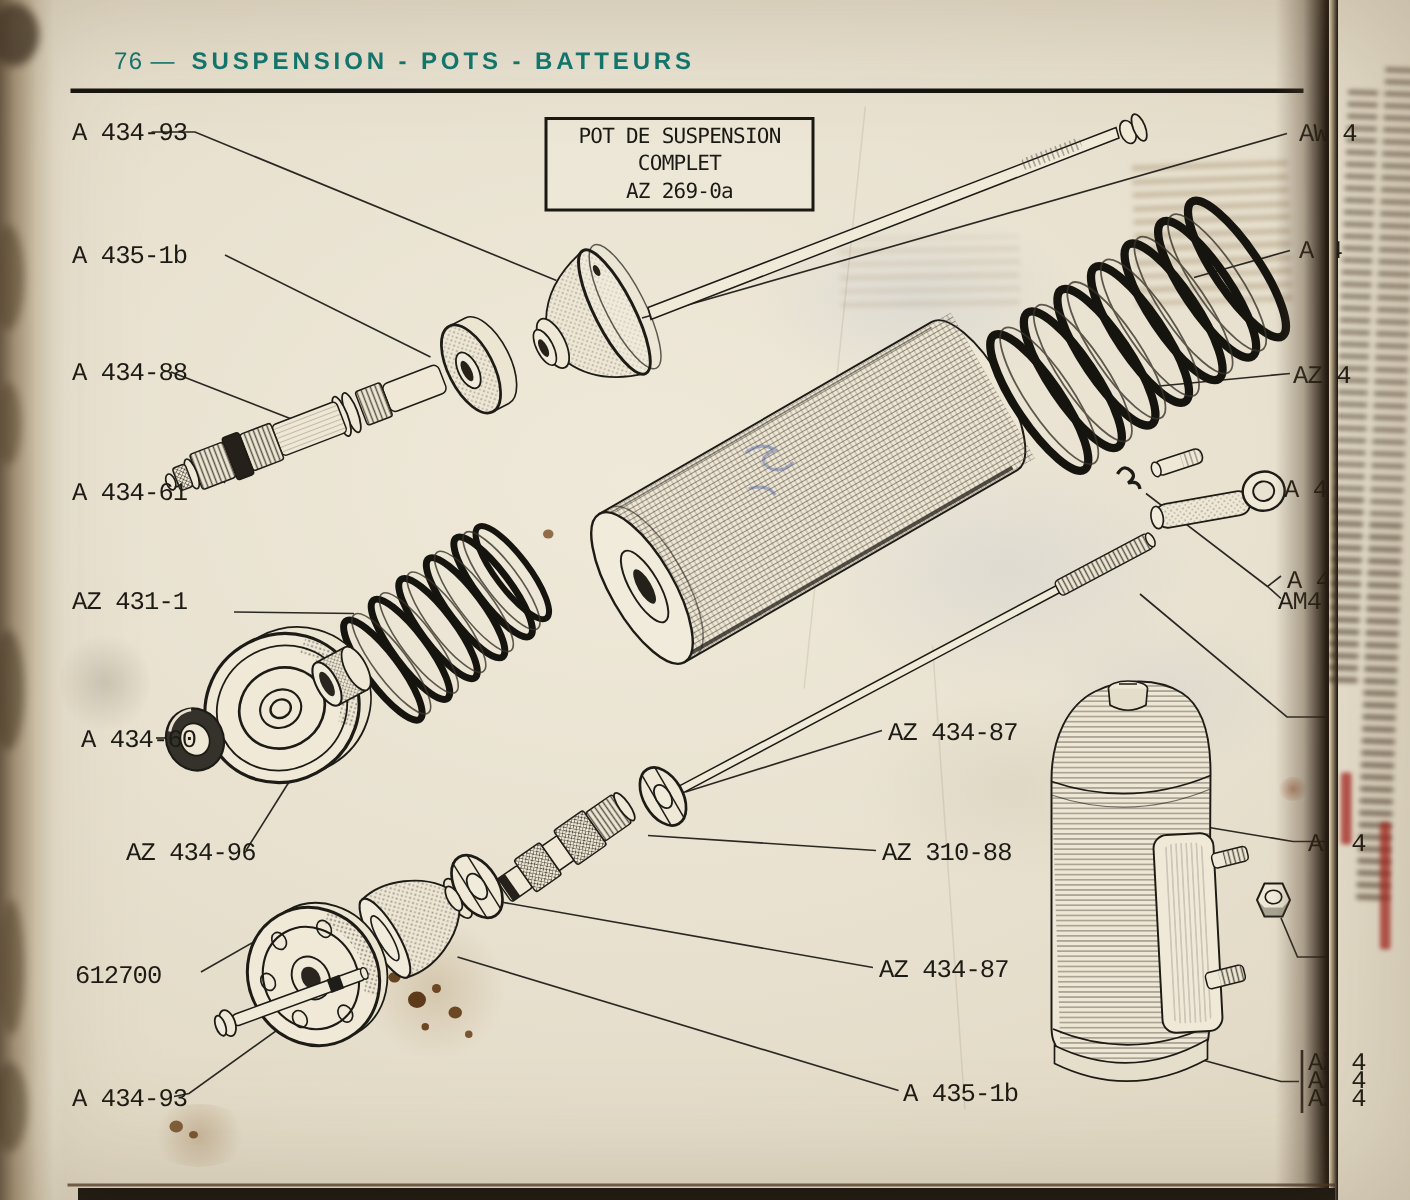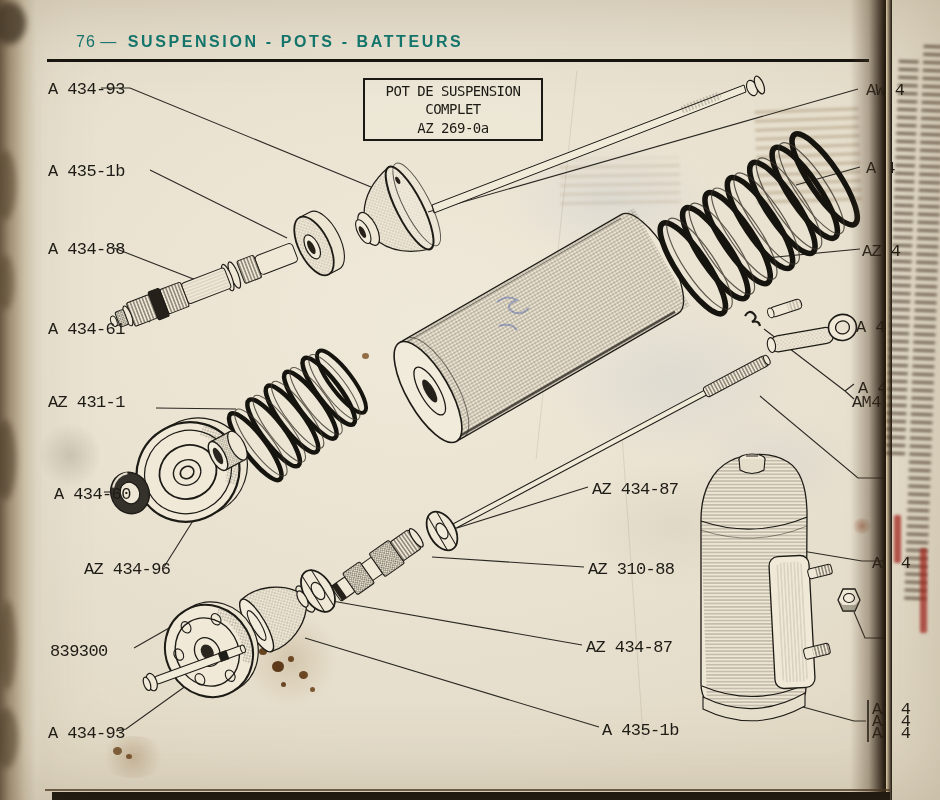--- a/index.html
+++ b/index.html
@@ -388,21 +388,21 @@
   </g>
 </svg>
 
 <div class="abs lbl" style="left:48px;top:80px;">A 434-93</div>
 <div class="abs lbl" style="left:48px;top:162px;">A 435-1b</div>
 <div class="abs lbl" style="left:48px;top:240px;">A 434-88</div>
 <div class="abs lbl" style="left:48px;top:320px;">A 434-61</div>
 <div class="abs lbl" style="left:48px;top:393px;">AZ 431-1</div>
 <div class="abs lbl" style="left:54px;top:485px;">A 434-60</div>
 <div class="abs lbl" style="left:40px;top:560px;margin-left:44px;">AZ 434-96</div>
-<div class="abs lbl" style="left:50px;top:642px;">839300</div>
+<div class="abs lbl" style="left:50px;top:642px;">612700</div>
 <div class="abs lbl" style="left:48px;top:724px;">A 434-93</div>
 
 <div class="abs lbl" style="left:592px;top:480px;">AZ 434-87</div>
 <div class="abs lbl" style="left:588px;top:560px;">AZ 310-88</div>
 <div class="abs lbl" style="left:586px;top:638px;">AZ 434-87</div>
 <div class="abs lbl" style="left:602px;top:721px;">A 435-1b</div>
 
 <div class="abs lbl" style="left:866px;top:81px;">AW 4</div>
 <div class="abs lbl" style="left:866px;top:159px;">A 4</div>
 <div class="abs lbl" style="left:862px;top:242px;">AZ 4</div>

